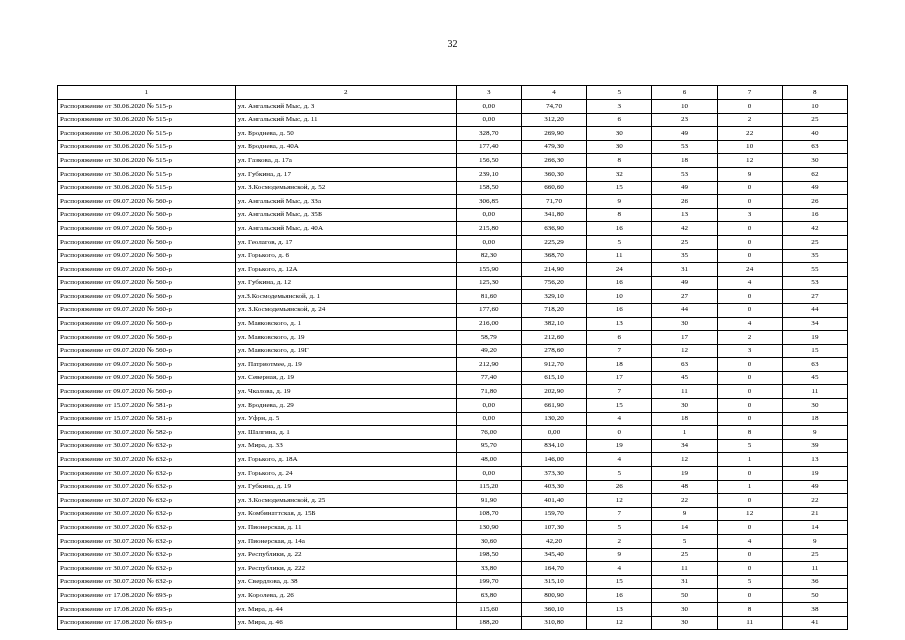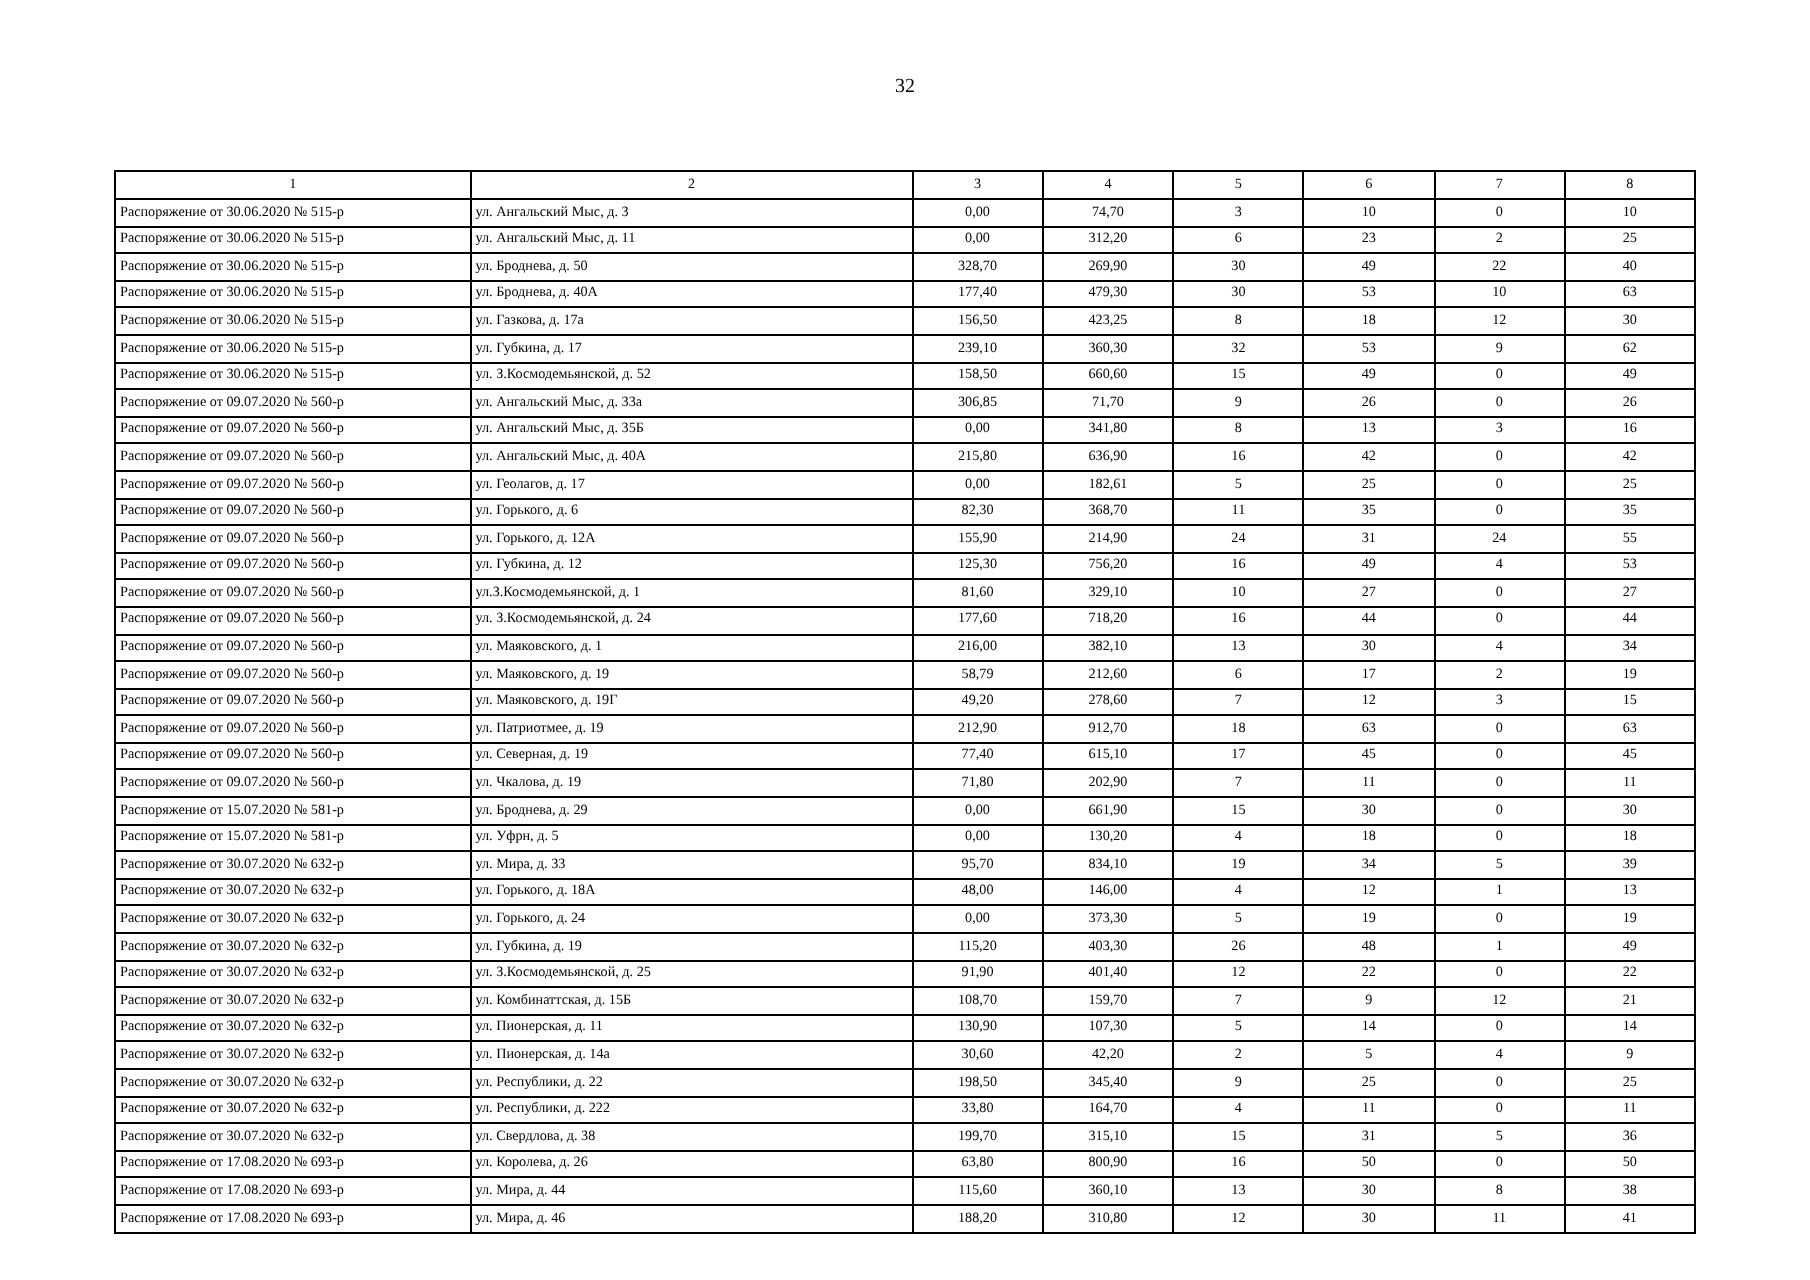--- a/index.html
+++ b/index.html
@@ -133,21 +133,21 @@
             <td class="num">479,30</td>
             <td class="num">30</td>
             <td class="num">53</td>
             <td class="num">10</td>
             <td class="num">63</td>
           </tr>
           <tr>
             <td class="txt">Распоряжение от 30.06.2020 № 515-р</td>
             <td class="txt">ул. Газкова, д. 17а</td>
             <td class="num">156,50</td>
-            <td class="num">423,25</td>
+            <td class="num">266,30</td>
             <td class="num">8</td>
             <td class="num">18</td>
             <td class="num">12</td>
             <td class="num">30</td>
           </tr>
           <tr>
             <td class="txt">Распоряжение от 30.06.2020 № 515-р</td>
             <td class="txt">ул. Губкина, д. 17</td>
             <td class="num">239,10</td>
             <td class="num">360,30</td>
@@ -193,21 +193,21 @@
             <td class="num">636,90</td>
             <td class="num">16</td>
             <td class="num">42</td>
             <td class="num">0</td>
             <td class="num">42</td>
           </tr>
           <tr>
             <td class="txt">Распоряжение от 09.07.2020 № 560-р</td>
             <td class="txt">ул. Геолагов, д. 17</td>
             <td class="num">0,00</td>
-            <td class="num">182,61</td>
+            <td class="num">225,29</td>
             <td class="num">5</td>
             <td class="num">25</td>
             <td class="num">0</td>
             <td class="num">25</td>
           </tr>
           <tr>
             <td class="txt">Распоряжение от 09.07.2020 № 560-р</td>
             <td class="txt">ул. Горького, д. 6</td>
             <td class="num">82,30</td>
             <td class="num">368,70</td>
@@ -330,20 +330,30 @@
             <td class="txt">Распоряжение от 15.07.2020 № 581-р</td>
             <td class="txt">ул. Уфрн, д. 5</td>
             <td class="num">0,00</td>
             <td class="num">130,20</td>
             <td class="num">4</td>
             <td class="num">18</td>
             <td class="num">0</td>
             <td class="num">18</td>
           </tr>
           <tr>
+            <td class="txt">Распоряжение от 30.07.2020 № 582-р</td>
+            <td class="txt">ул. Шалгина, д. 1</td>
+            <td class="num">76,00</td>
+            <td class="num">0,00</td>
+            <td class="num">0</td>
+            <td class="num">1</td>
+            <td class="num">8</td>
+            <td class="num">9</td>
+          </tr>
+          <tr>
             <td class="txt">Распоряжение от 30.07.2020 № 632-р</td>
             <td class="txt">ул. Мира, д. 33</td>
             <td class="num">95,70</td>
             <td class="num">834,10</td>
             <td class="num">19</td>
             <td class="num">34</td>
             <td class="num">5</td>
             <td class="num">39</td>
           </tr>
           <tr>

